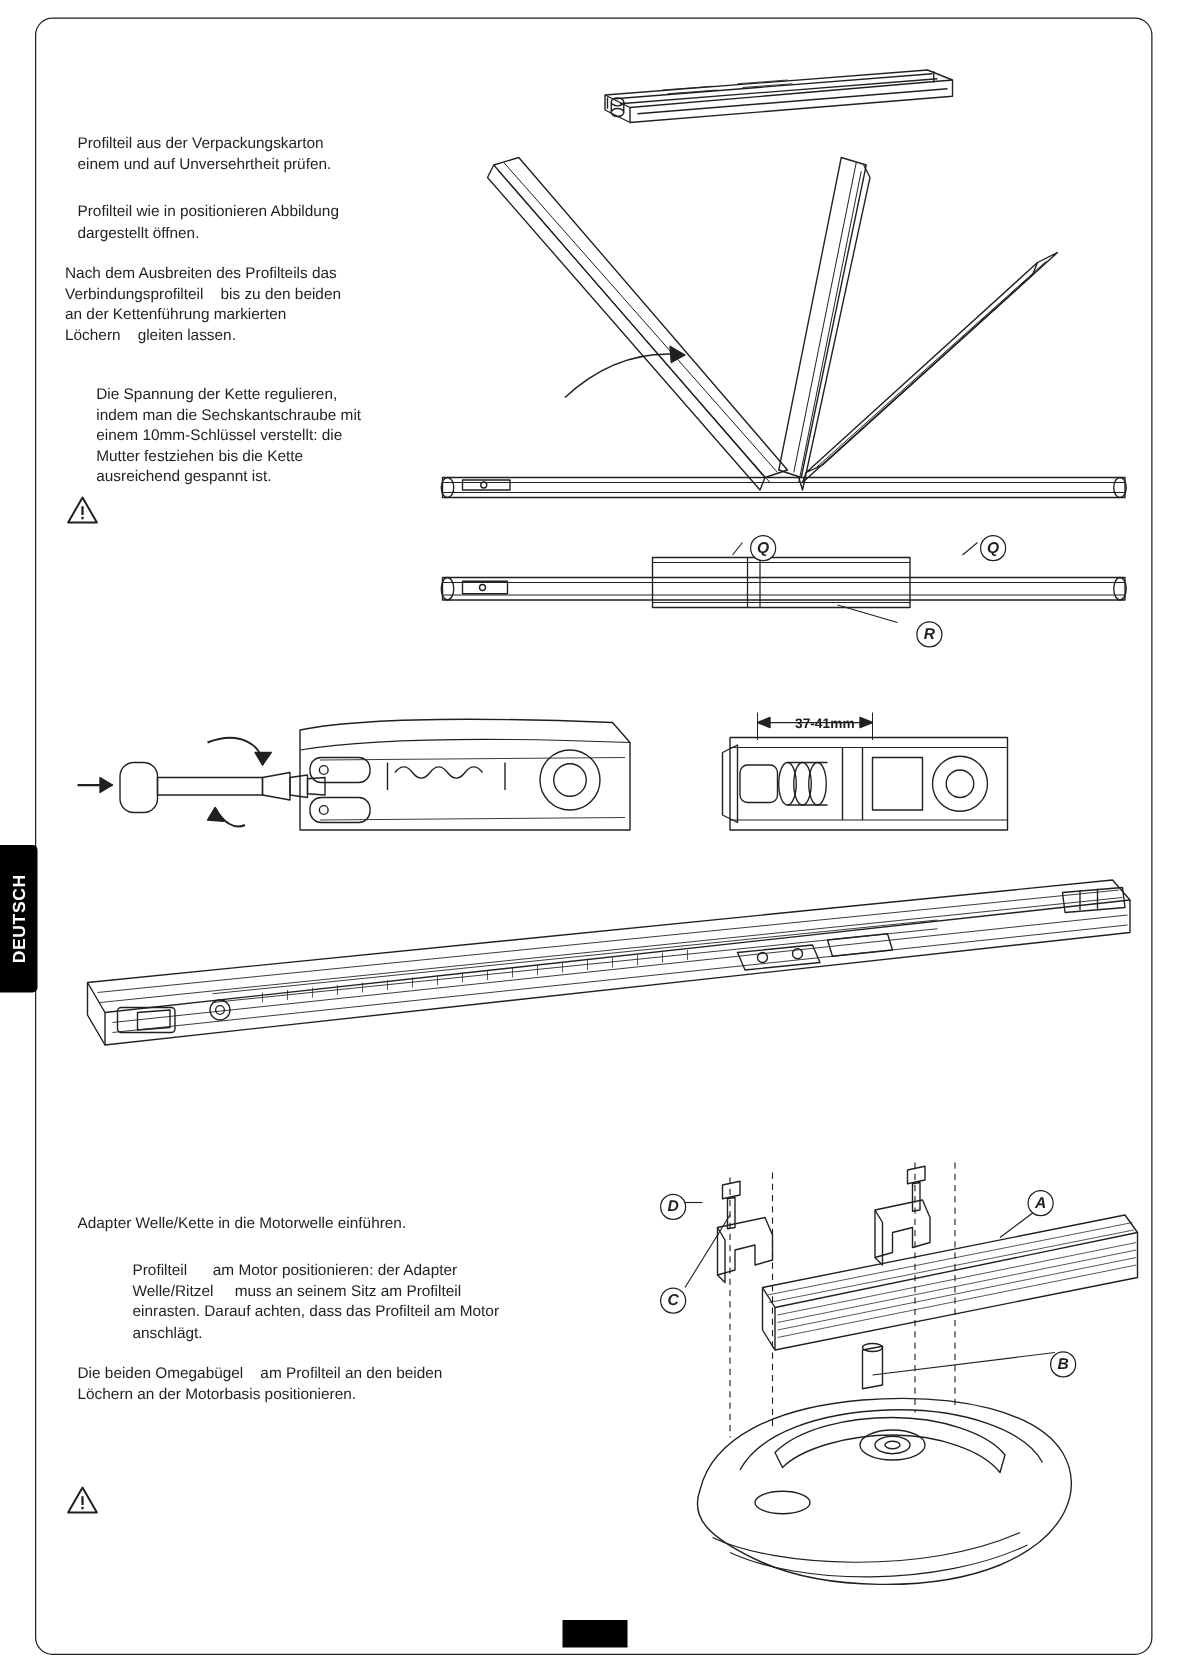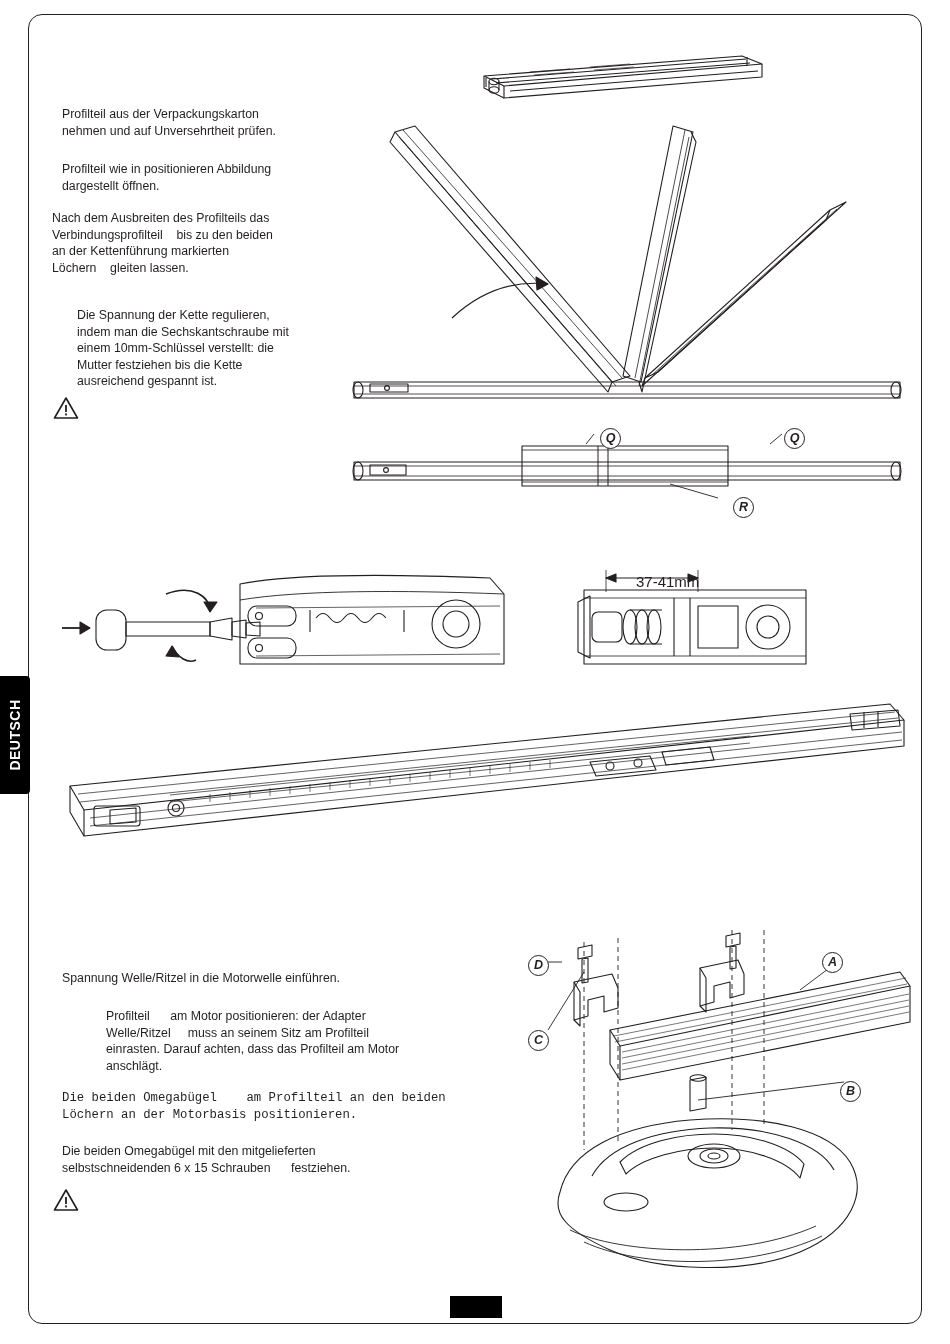--- a/index.html
+++ b/index.html
@@ -85,38 +85,38 @@
     height: 19px;
     line-height: 19px;
     border: 1.4px solid #231f20;
     border-radius: 50%;
     text-align: center;
     font-size: 12.5px;
     background: #fff;
   }
   .dim-label {
     position: absolute;
-    font-size: 15px;
-    font-weight: normal;
+    font-size: 11px;
+    font-weight: bold;
     color: #231f20;
   }
 </style>
 </head>
 <body>
 
 <div class="page">
 
   <div class="page-border"></div>
 
   <div class="lang-tab">
     <span>DEUTSCH</span>
   </div>
 
   <div class="text-block" style="left:62px; top:106px; width:270px;">Profilteil aus der Verpackungskarton
-nehmen und auf Unversehrtheit prüfen.</div>
+einem und auf Unversehrtheit prüfen.</div>
   <div class="text-block" style="left:62px; top:161px; width:270px;">Profilteil wie in positionieren Abbildung
 dargestellt öffnen.</div>
   <div class="text-block" style="left:52px; top:210px; width:275px;">Nach dem Ausbreiten des Profilteils das
 Verbindungsprofilteil    bis zu den beiden
 an der Kettenführung markierten
 Löchern    gleiten lassen.</div>
   <div class="text-block" style="left:77px; top:307px; width:275px;">Die Spannung der Kette regulieren,
 indem man die Sechskantschraube mit
 einem 10mm-Schlüssel verstellt: die
 Mutter festziehen bis die Kette
@@ -325,29 +325,27 @@
             <path d="M420,78 L420,86"></path>
             <path d="M440,76 L440,84"></path>
           <path d="M460,74 L460,82"></path>
             <path d="M480,72 L480,80"></path>
             <path d="M500,70 L500,78"></path>
         </g>
       </g>
     </svg>
   </div>
 
-  <div class="text-block" style="left:62px; top:970px; width:380px;">Spannung Welle/Ritzel in die Motorwelle einführen.</div>
+  <div class="text-block" style="left:62px; top:970px; width:380px;">Adapter Welle/Kette in die Motorwelle einführen.</div>
   <div class="text-block" style="left:62px; top:1008px; width:400px;margin-left:44px;">Profilteil      am Motor positionieren: der Adapter
 Welle/Ritzel     muss an seinem Sitz am Profilteil
 einrasten. Darauf achten, dass das Profilteil am Motor
 anschlägt.</div>
-  <div class="text-block" style="left:62px; top:1090px; width:400px;font-family:Liberation Mono, monospace;">Die beiden Omegabügel    am Profilteil an den beiden
+  <div class="text-block" style="left:62px; top:1090px; width:400px;">Die beiden Omegabügel    am Profilteil an den beiden
 Löchern an der Motorbasis positionieren.</div>
-  <div class="text-block" style="left:62px; top:1143px; width:400px;">Die beiden Omegabügel mit den mitgelieferten
-selbstschneidenden 6 x 15 Schrauben      festziehen.</div>
 
   <div class="warn" style="left:53px; top:1188px;">
     <svg width="26" height="24" viewBox="0 0 26 24">
       <path d="M13 2 L24.5 22 L1.5 22 Z" fill="none" stroke="#231f20" stroke-width="1.6" stroke-linejoin="round"></path>
       <rect x="12.1" y="9" width="1.8" height="7" fill="#231f20"></rect>
       <rect x="12.1" y="17.4" width="1.8" height="2" fill="#231f20"></rect>
     </svg>
   </div>
 
   <div class="fig" style="left:500px; top:930px;">

